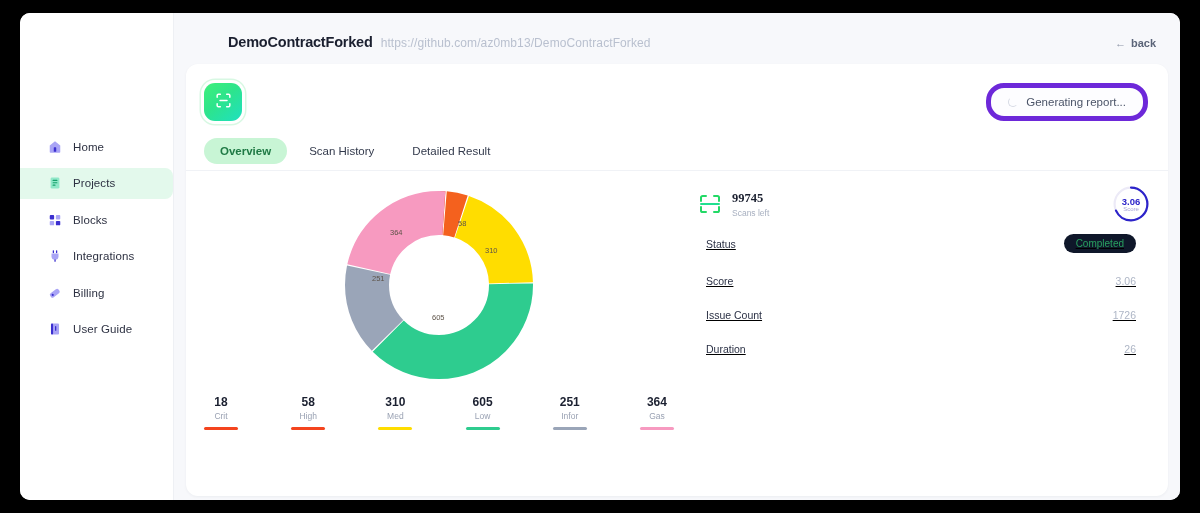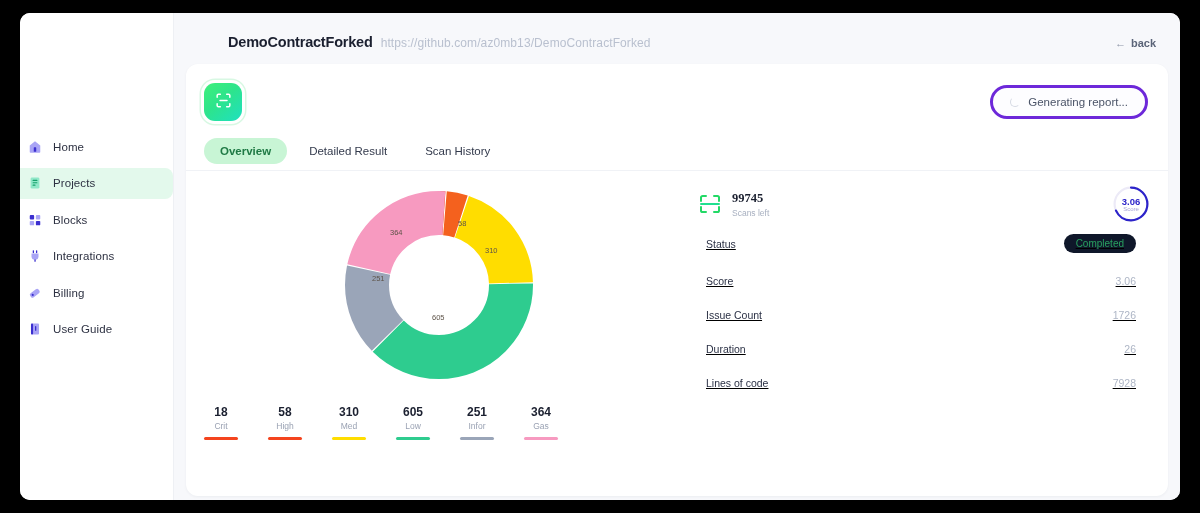--- a/index.html
+++ b/index.html
@@ -27,21 +27,21 @@
     border-right: 1px solid #eef0f4;
     padding-top: 118px;
     flex-shrink: 0;
   }
   .nav-item {
     display: flex;
     align-items: center;
     gap: 11px;
     height: 31px;
     margin: 0 0 5.5px 0;
-    padding-left: 8px;
+    padding-left: 28px;
     border-radius: 0 8px 8px 0;
     cursor: pointer;
   }
   .nav-item.active { background: #e3f9ec; }
   .nav-label {
     font-size: 11.5px;
     color: #2d3142;
     letter-spacing: .1px;
   }
   .nav-icon { width: 14px; height: 14px; display: block; flex-shrink: 0; }
@@ -102,21 +102,21 @@
   .proj-avatar {
     width: 38px; height: 38px;
     border-radius: 11px;
     background: linear-gradient(140deg,#3ef07a 0%,#2de48c 45%,#1fe0c0 100%);
     display: flex; align-items: center; justify-content: center;
     box-shadow: 0 0 0 3px #ffffff, 0 0 0 4.5px #d8f8e3;
   }
   .gen-btn {
     margin-left: auto;
     display: flex; align-items: center; gap: 8px;
-    border: 3px solid #6d28d9;
+    border: 5px solid #6d28d9;
     background: #fdfdff;
     border-radius: 18px;
     padding: 8px 17px;
     font-size: 11.5px;
     color: #4b5468;
     cursor: pointer;
   }
   .spinner {
     width: 10px; height: 10px;
     border: 1.4px solid #d6dae4;
@@ -158,23 +158,23 @@
   .donut-labels { position: relative; width: 200px; height: 0; margin: 0 auto; }
   .dlabel {
     position: absolute;
     font-size: 7.5px;
     color: #5d5348;
     white-space: nowrap;
   }
 
   .legend {
     display: flex;
-    justify-content: flex-start;
+    justify-content: space-between;
     gap: 30px;
-    margin-top: 20px;
+    margin-top: 10px;
   }
   .leg-item { text-align: center; width: 34px; }
   .leg-val { font-size: 12px; font-weight: bold; color: #1b2030; }
   .leg-name { font-size: 8.5px; color: #9aa2b3; margin-top: 2px; }
   .leg-bar { height: 2.5px; border-radius: 2px; margin-top: 6px; }
 
   
   .scans-row { display: flex; align-items: center; padding: 6px 0 0 6px; }
   .scan-icon { width: 24px; height: 22px; margin-right: 10px; }
   .scans-num { font-size: 12.5px; font-weight: bold; color: #1b2030; font-family: Liberation Serif, serif; }
@@ -319,22 +319,22 @@
           </span>
         </div>
         <div class="gen-btn">
           <span class="spinner"></span>
           <span>Generating report...</span>
         </div>
       </div>
 
       <div class="tabs">
         <div class="tab active">Overview</div>
+        <div class="tab">Scan History</div>
         <div class="tab">Detailed Result</div>
-        <div class="tab">Scan History</div>
       </div>
 
       <div class="card-body">
 
         <div class="chart-col">
           <div class="donut-wrap">
             <svg width="200" height="200" viewBox="0 0 200 200">
 
               <g transform="rotate(-90 100 100)" fill="none" stroke-width="44">
 
@@ -432,22 +432,18 @@
             <span class="stat-val">3.06</span>
           </div>
           <div class="stat-row">
             <span class="stat-key">Issue Count</span>
             <span class="stat-val">1726</span>
           </div>
           <div class="stat-row">
             <span class="stat-key">Duration</span>
             <span class="stat-val">26</span>
           </div>
-          <div class="stat-row">
-            <span class="stat-key">Lines of code</span>
-            <span class="stat-val">7928</span>
-          </div>
 
         </div>
       </div>
     </div>
   </section>
 </div>
 
 </body></html>

